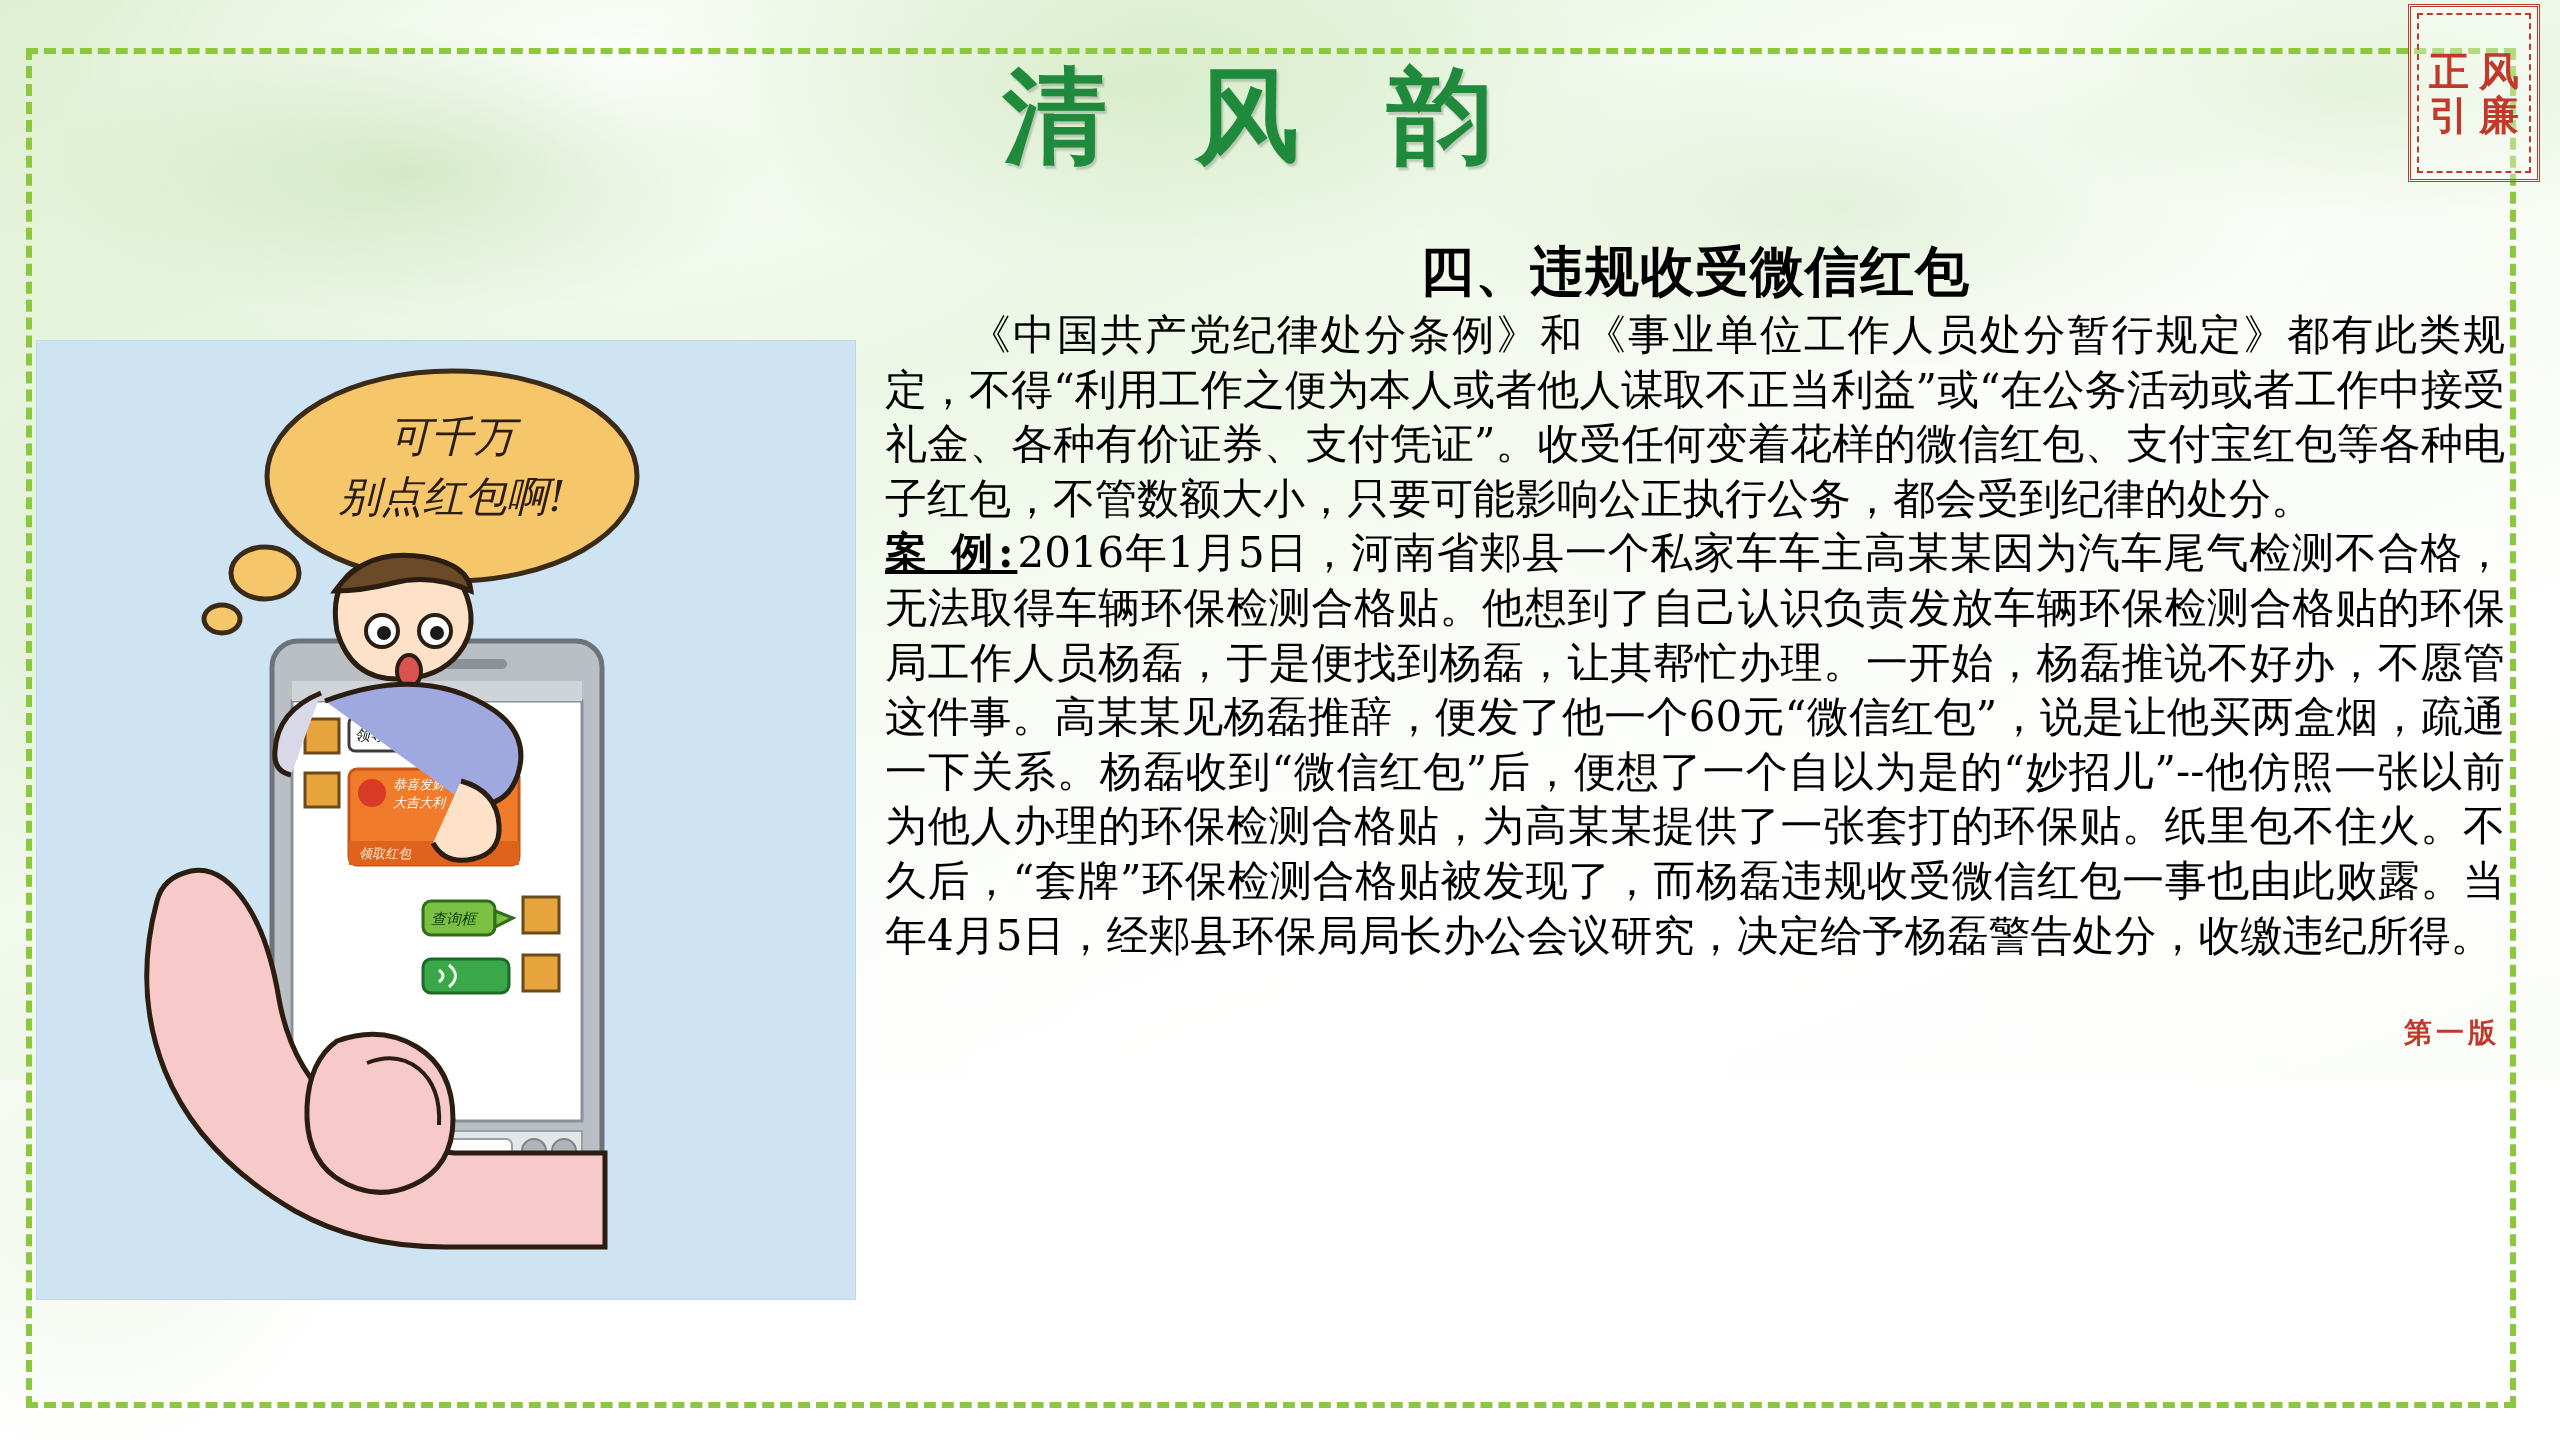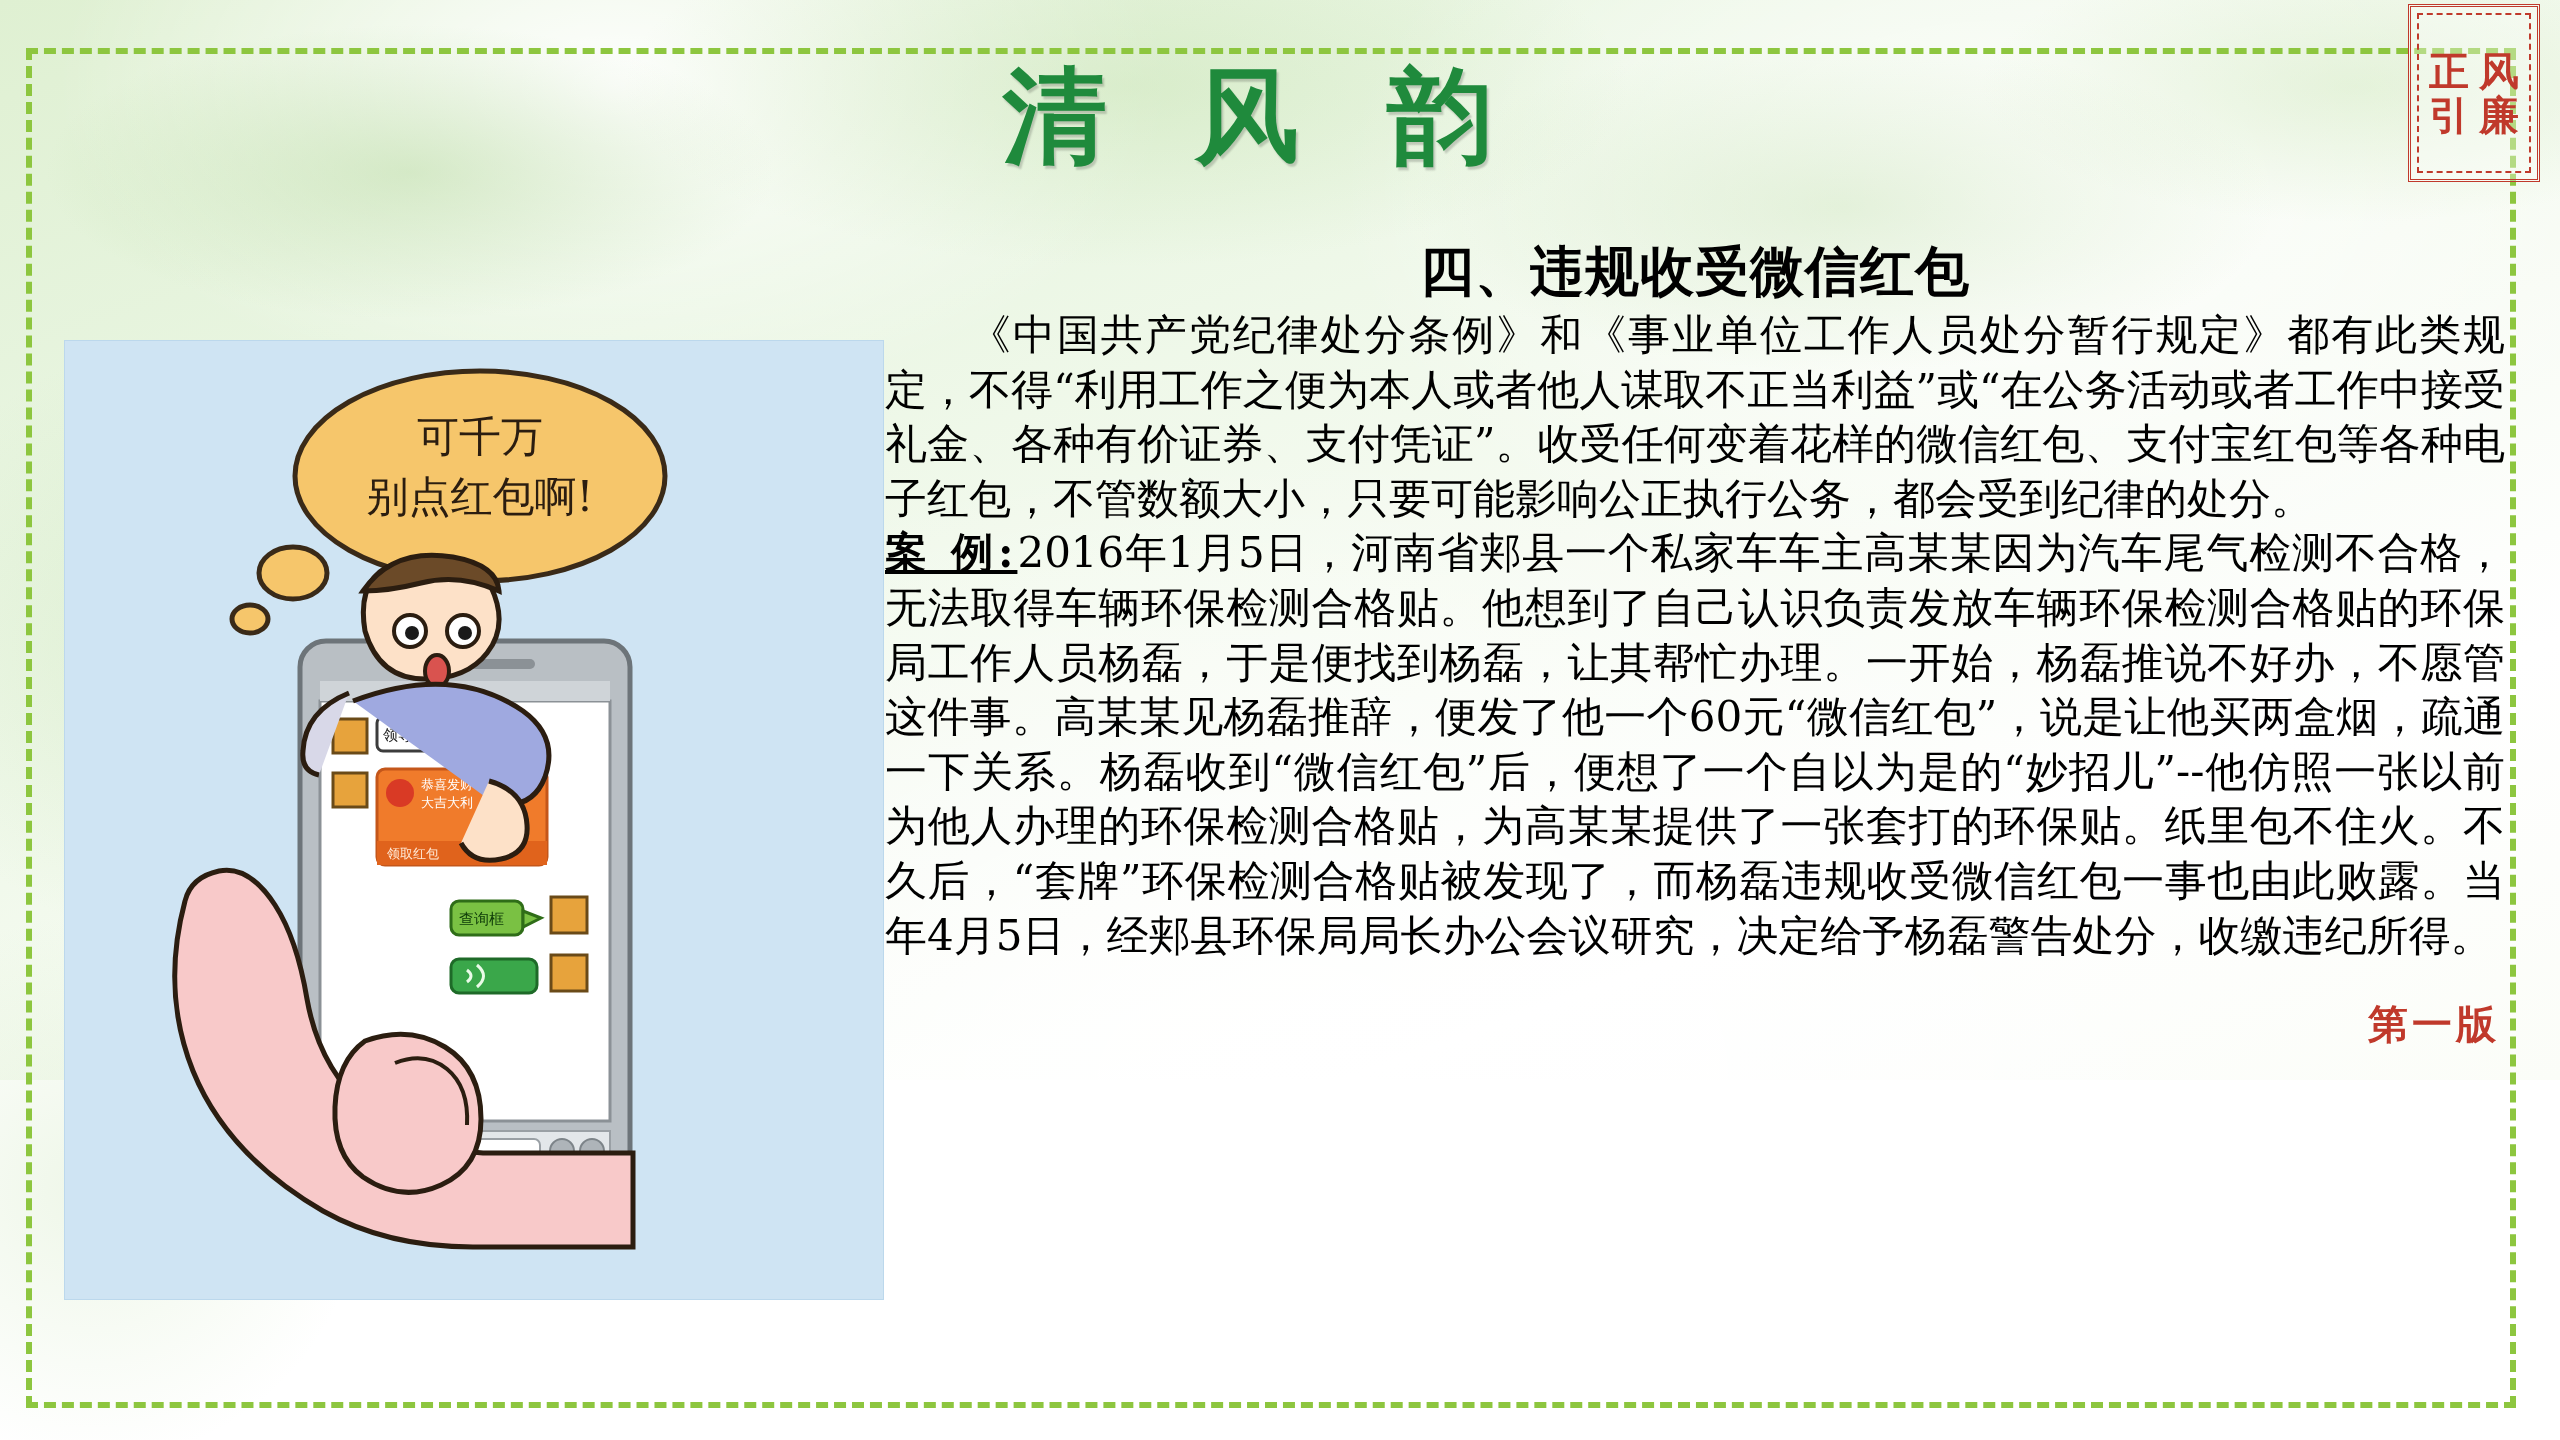--- a/index.html
+++ b/index.html
@@ -103,28 +103,29 @@
     font-family: "DejaVu Serif", serif;
     font-size: 40px;
     font-weight: bold;
     color: #c0392b;
     line-height: 1.05;
   }
 
   
   .illus {
     position: absolute;
-    left: 64px;
+    left: 36px;
     top: 340px;
     width: 820px;
     height: 960px;
     background: #cfe4f3;
     border: 1px solid #bcd8ec;
     box-sizing: border-box;
     overflow: hidden;
+    font-style: italic;
   }
   .illus svg { display: block; }
 
   
   .article {
     position: absolute;
     left: 885px;
     top: 240px;
     width: 1620px;
   }
@@ -154,21 +155,21 @@
   .case-label {
     font-weight: bold;
     letter-spacing: 4px;
     text-decoration: underline;
   }
   .page-no {
     position: absolute;
     right: 60px;
     bottom: 28px;
     font-family: "DejaVu Serif", serif;
-    font-size: 40px;
+    font-size: 28px;
     font-weight: bold;
     color: #c0392b;
     letter-spacing: 4px;
   }
 </style>
 </head>
 <body>
 
 <div class="page">
 

